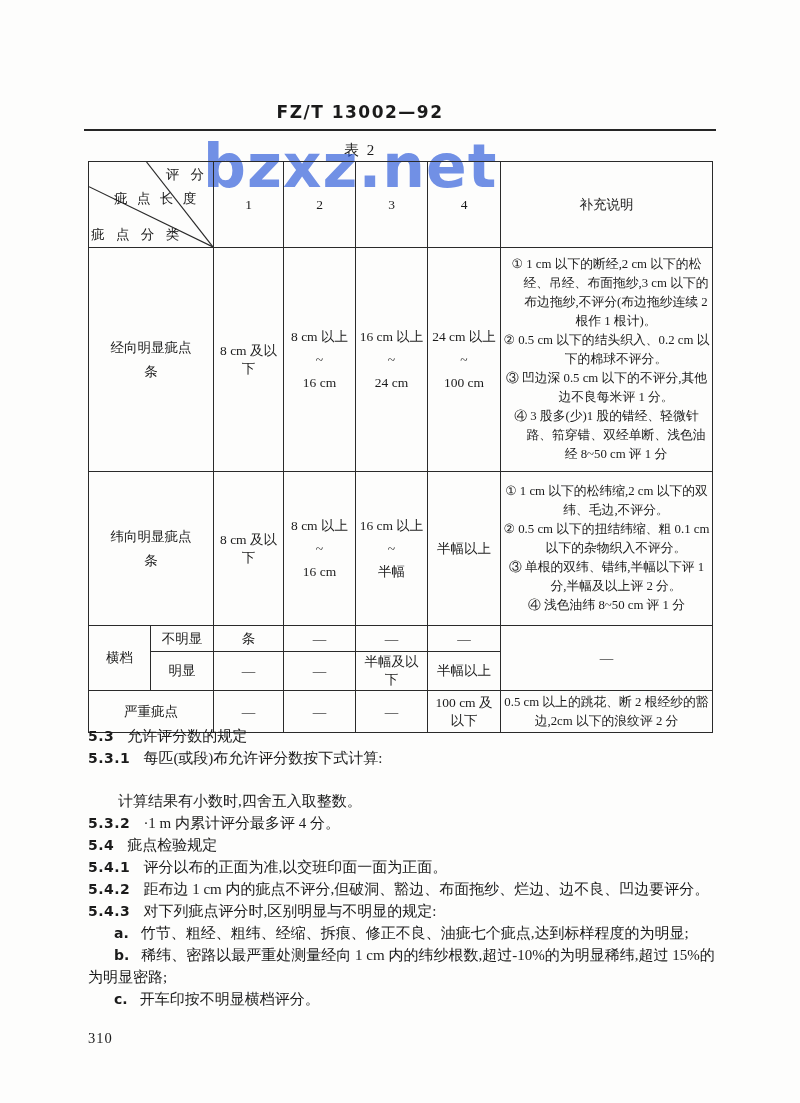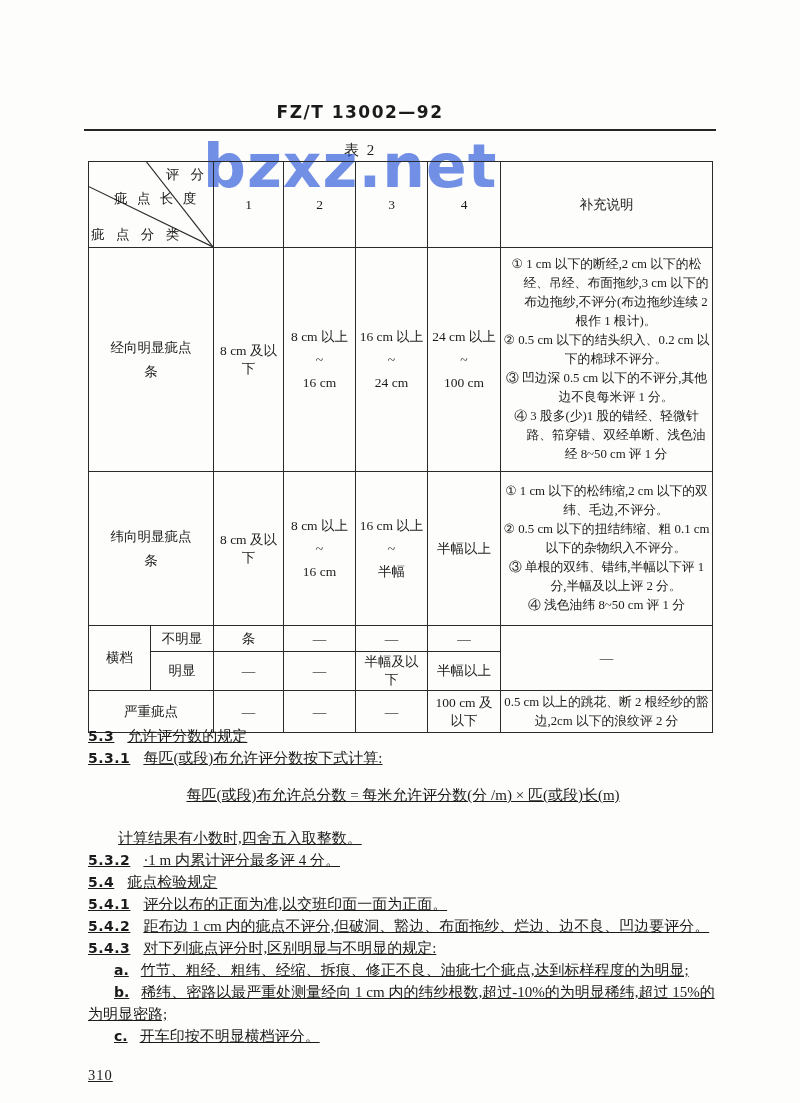--- a/index.html
+++ b/index.html
@@ -53,21 +53,21 @@
   td.notes {
     text-align:left; vertical-align:top; padding:6px 5px 2px 6px;
     font-size:12.8px; line-height:19px;
   }
   td.notes .note { padding-left:19px; text-indent:-19px; }
   td.notes-mid { text-align:left; vertical-align:middle; padding:2px 5px 2px 6px; font-size:12.8px; line-height:19px; }
   .body-text {
     position:absolute; top:725px; left:88px; width:630px; z-index:1;
     font-size:15px; line-height:22px;
   }
-  .body-text p { margin:0;text-decoration:underline; }
+  .body-text p { margin:0; }
   .clause-num {
     font-family:"DejaVu Sans",sans-serif; font-weight:bold;
     font-size:14px; margin-right:13px; letter-spacing:0.5px;
   }
   .item-p { text-indent:26px; }
   .item-num { font-family:"DejaVu Sans",sans-serif; font-weight:bold; font-size:14px; margin-right:12px; }
   .formula-line { text-align:center; margin:15px 0 0 0 !important; }
   .indent-p { text-indent:30px; margin-top:21px !important; }
   .page-num { margin-top:17px !important; margin-left:17px; font-size:14.5px; letter-spacing:1px; }
 </style>
@@ -202,21 +202,20 @@
         <td>—</td>
         <td>100 cm 及以下</td>
         <td class="notes-mid">0.5 cm 以上的跳花、断 2 根经纱的豁边,2cm 以下的浪纹评 2 分</td>
       </tr>
     </tbody>
   </table>
 
   <div class="body-text">
     <p><span class="clause-num">5.3</span><span>允许评分数的规定</span></p>
     <p><span class="clause-num">5.3.1</span><span>每匹(或段)布允许评分数按下式计算:</span></p>
-    <p class="formula-line">每匹(或段)布允许总分数 = 每米允许评分数(分 /m) × 匹(或段)长(m)</p>
     <p class="indent-p">计算结果有小数时,四舍五入取整数。</p>
     <p><span class="clause-num">5.3.2</span><span>·1 m 内累计评分最多评 4 分。</span></p>
     <p><span class="clause-num">5.4</span><span>疵点检验规定</span></p>
     <p><span class="clause-num">5.4.1</span><span>评分以布的正面为准,以交班印面一面为正面。</span></p>
     <p><span class="clause-num">5.4.2</span><span>距布边 1 cm 内的疵点不评分,但破洞、豁边、布面拖纱、烂边、边不良、凹边要评分。</span></p>
     <p><span class="clause-num">5.4.3</span><span>对下列疵点评分时,区别明显与不明显的规定:</span></p>
     <p class="item-p"><span class="item-num">a.</span><span>竹节、粗经、粗纬、经缩、拆痕、修正不良、油疵七个疵点,达到标样程度的为明显;</span></p>
     <p class="item-p"><span class="item-num">b.</span><span>稀纬、密路以最严重处测量经向 1 cm 内的纬纱根数,超过-10%的为明显稀纬,超过 15%的为明显密路;</span></p>
     <p class="item-p"><span class="item-num">c.</span><span>开车印按不明显横档评分。</span></p>
     <p class="page-num">310</p>

